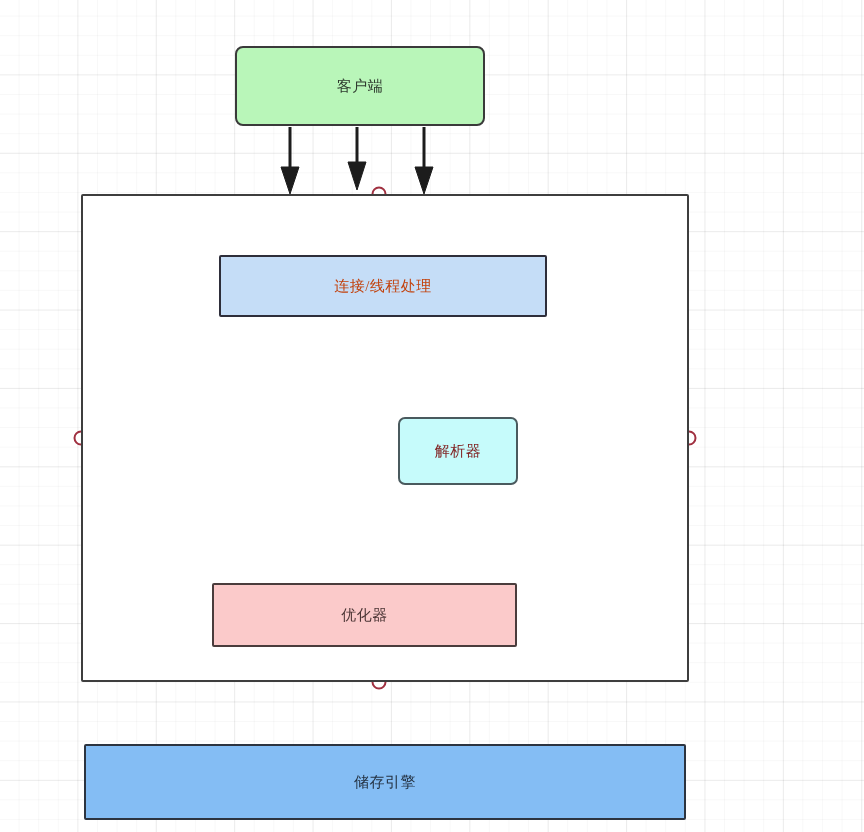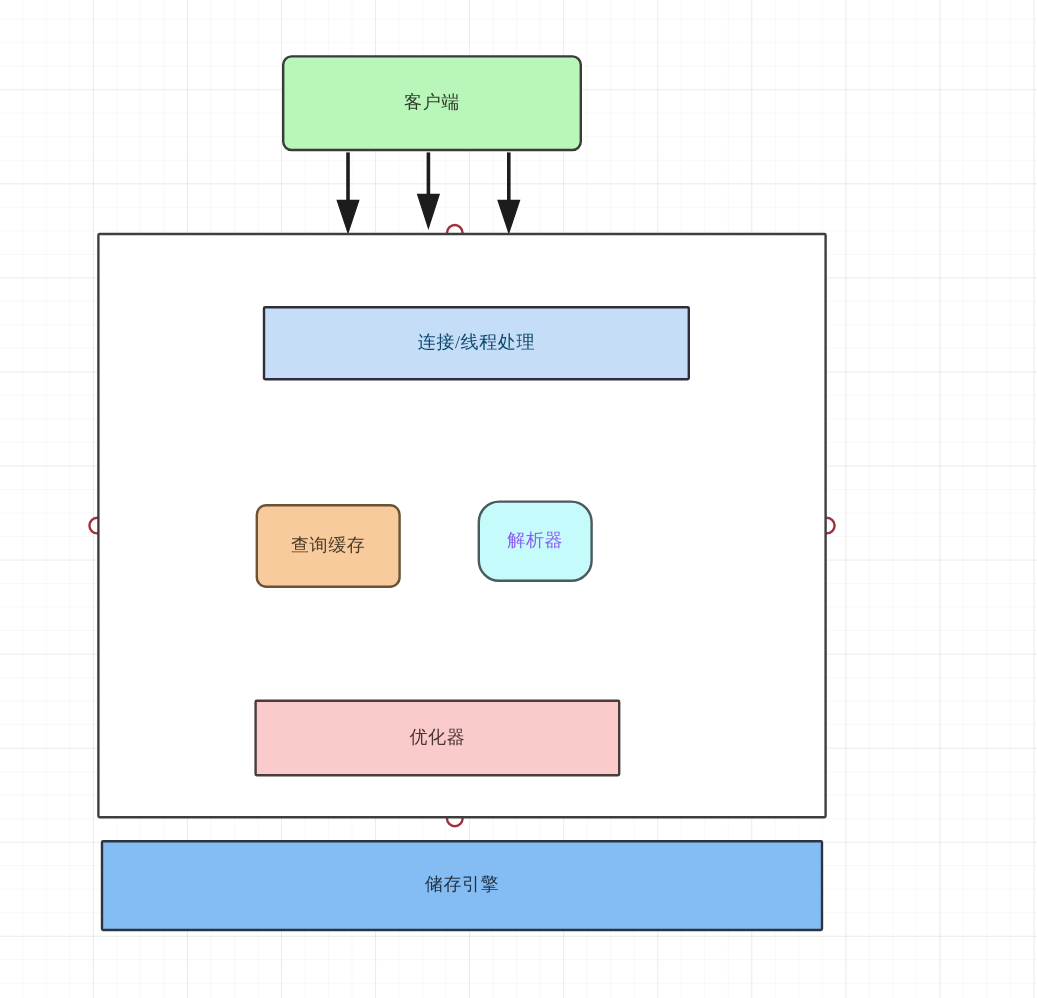--- a/index.html
+++ b/index.html
@@ -60,54 +60,54 @@
   }
   .node-container {
     left: 81px;  top: 194px;
     width: 608px; height: 488px;
     background: #ffffff;
     border: 2px solid #3e3e3e;
     border-radius: 2px;
   }
   .node-conn {
     left: 219px;  top: 255px;
-    width: 356px; height: 62px;
+    width: 328px; height: 62px;
     background: #c5ddf7;
     border: 2px solid #2e2e3a;
     border-radius: 2px;
-    color: #0c4a6e;
+    color: #c2410c;
     justify-content: center;
   }
   .node-cache {
     left: 213px;  top: 420px;
     width: 121px; height: 70px;
     background: #f8cb9c;
     border: 2px solid #6b5336;
     border-radius: 9px;
     color: #4a3a28;
   }
   .node-parser {
     left: 398px;  top: 417px;
-    width: 96px; height: 68px;
+    width: 120px; height: 68px;
     background: #c6fbfb;
     border: 2px solid #4a5a5e;
-    border-radius: 18px;
-    color: #8b5cf6;
+    border-radius: 7px;
+    color: #7f1d1d;
   }
   .node-optimizer {
     left: 212px;  top: 583px;
     width: 305px; height: 64px;
     background: #fbcaca;
     border: 2px solid #4a3c3c;
     border-radius: 2px;
     color: #4a3434;
     justify-content: center;
   }
   .node-storage {
-    left: 84px;   top: 700px;
+    left: 84px;   top: 744px;
     width: 602px; height: 76px;
     background: #84bdf4;
     border: 2px solid #2c3440;
     border-radius: 2px;
     color: #243242;
     justify-content: center;
   }
   .node-label {
     display: block;
     pointer-events: none;
@@ -163,23 +163,20 @@
   <div class="node node-container"></div>
 
   <div class="node node-client">
     <span class="node-label">客户端</span>
   </div>
 
   <div class="node node-conn">
     <span class="node-label">连接/线程处理</span>
   </div>
 
-  <div class="node node-cache">
-    <span class="node-label">查询缓存</span>
-  </div>
 
   <div class="node node-parser">
     <span class="node-label">解析器</span>
   </div>
 
   <div class="node node-optimizer">
     <span class="node-label">优化器</span>
   </div>
 
   <div class="node node-storage">

